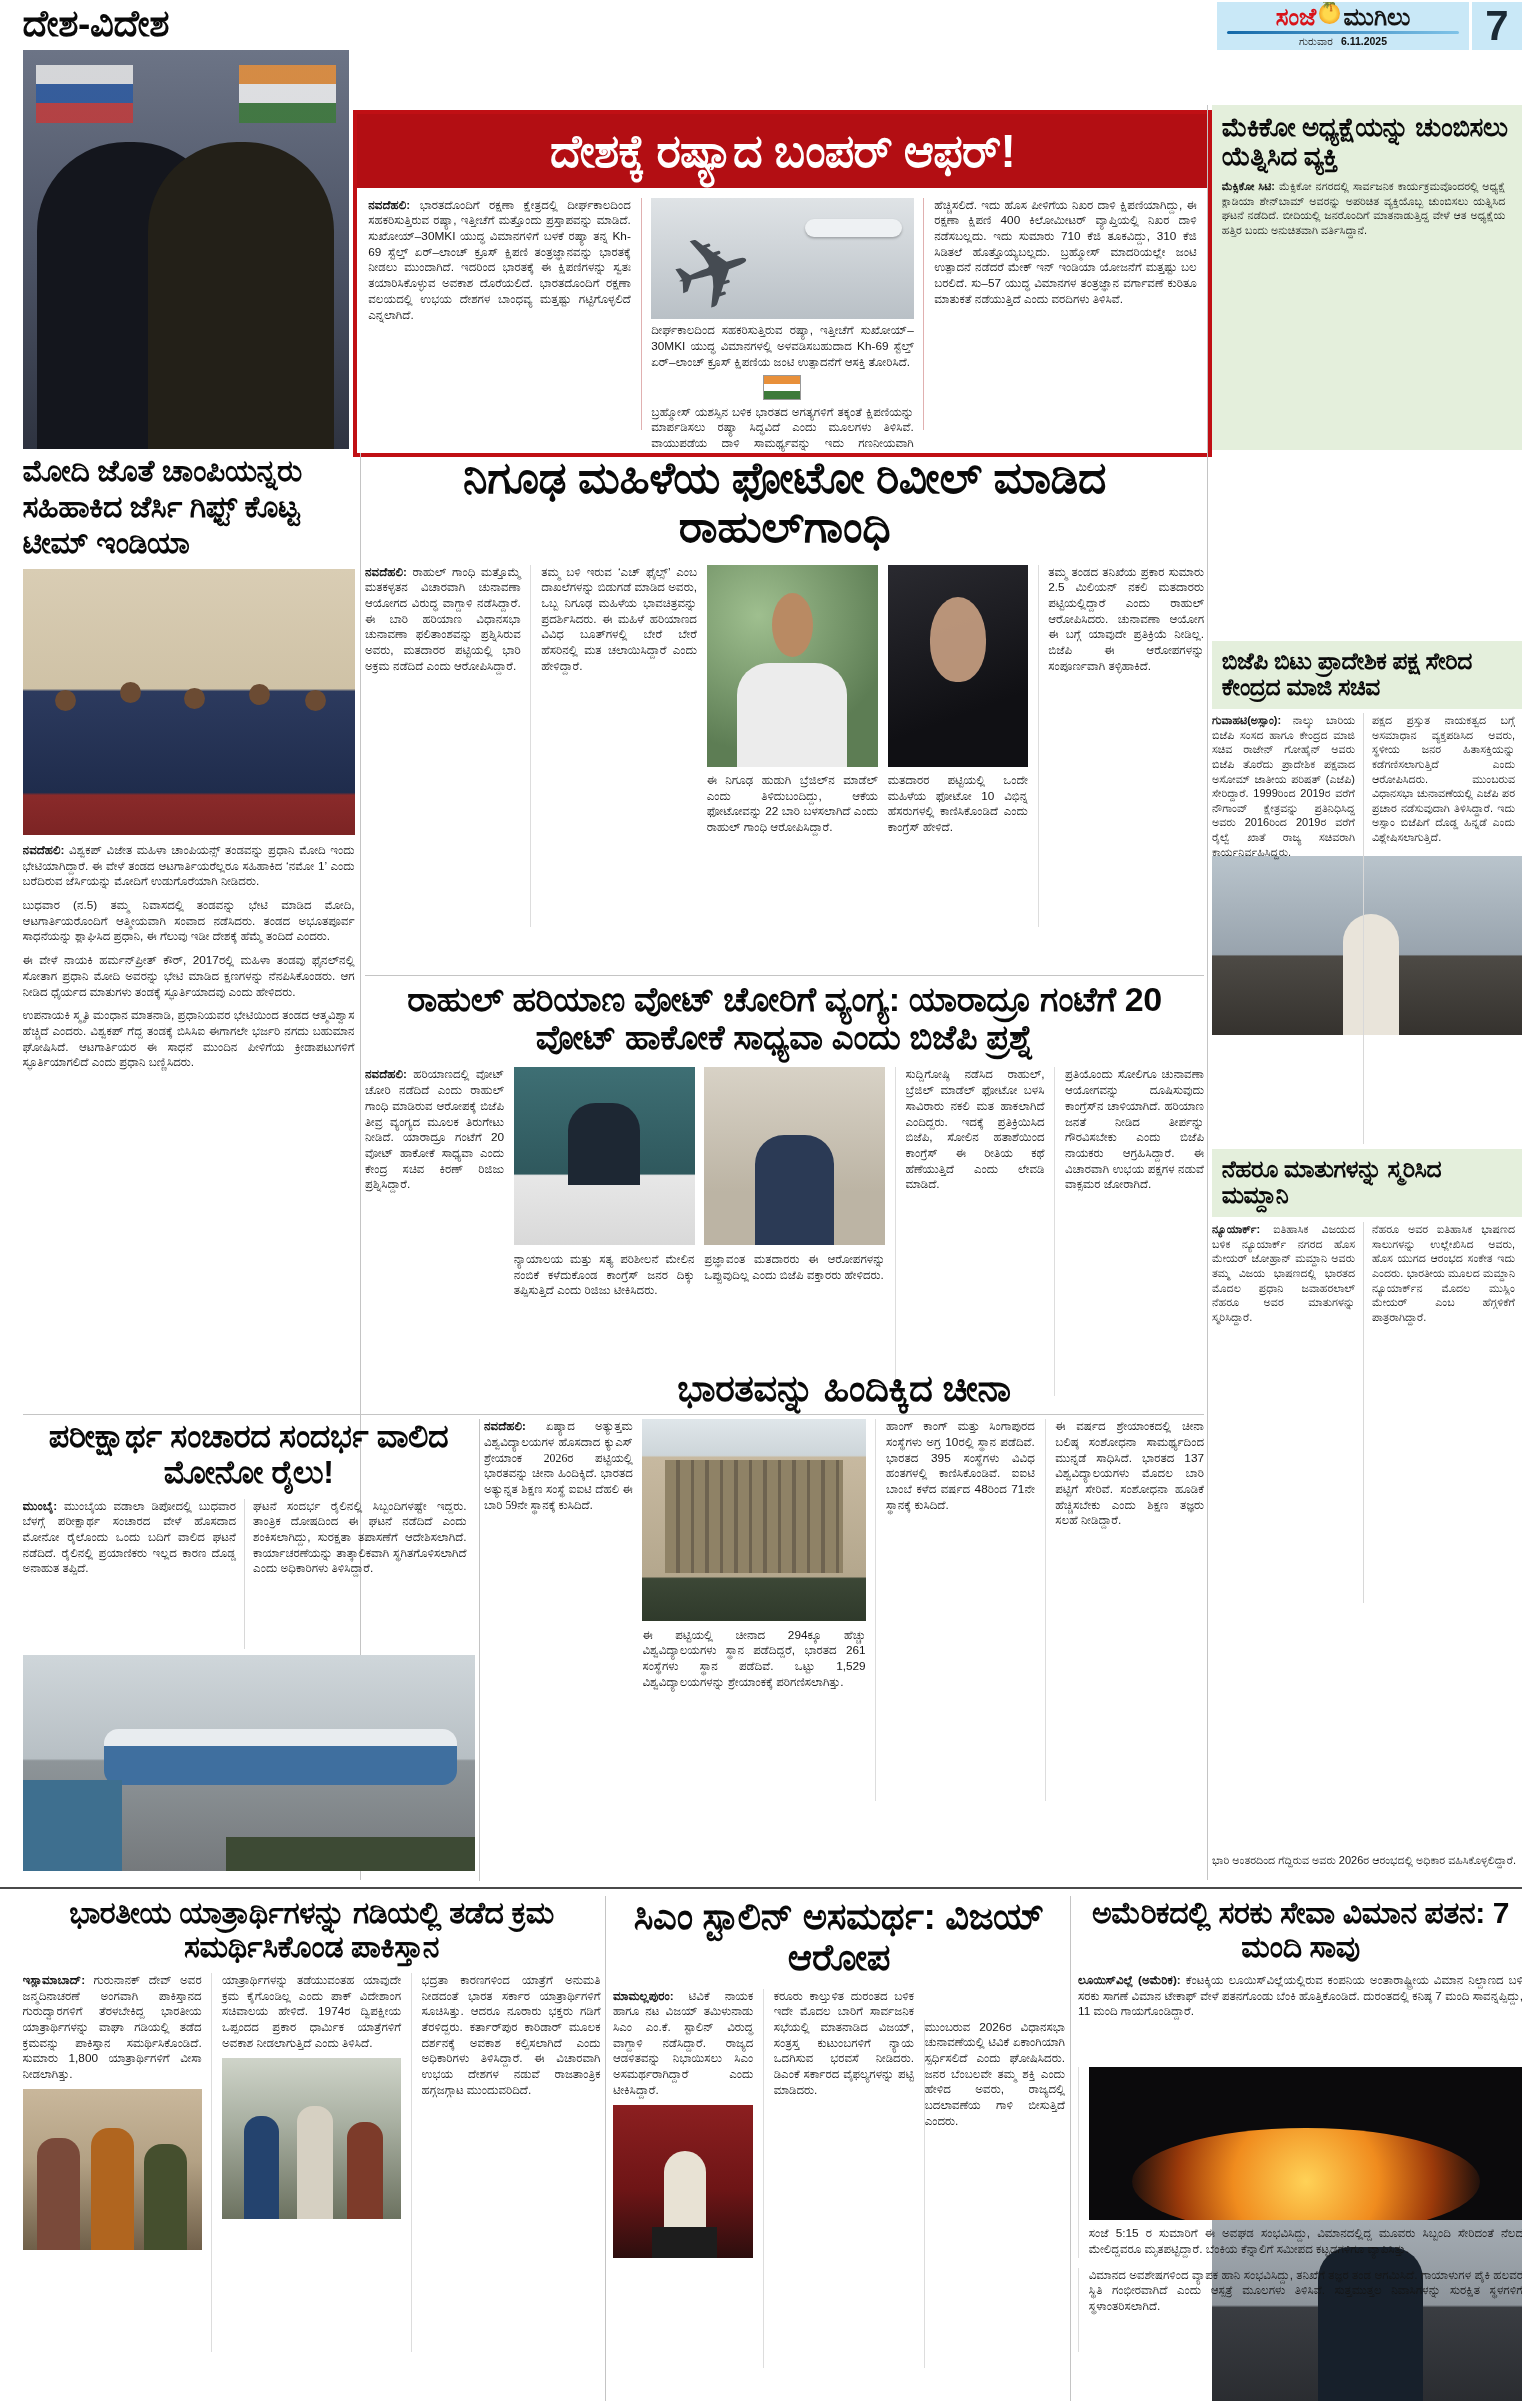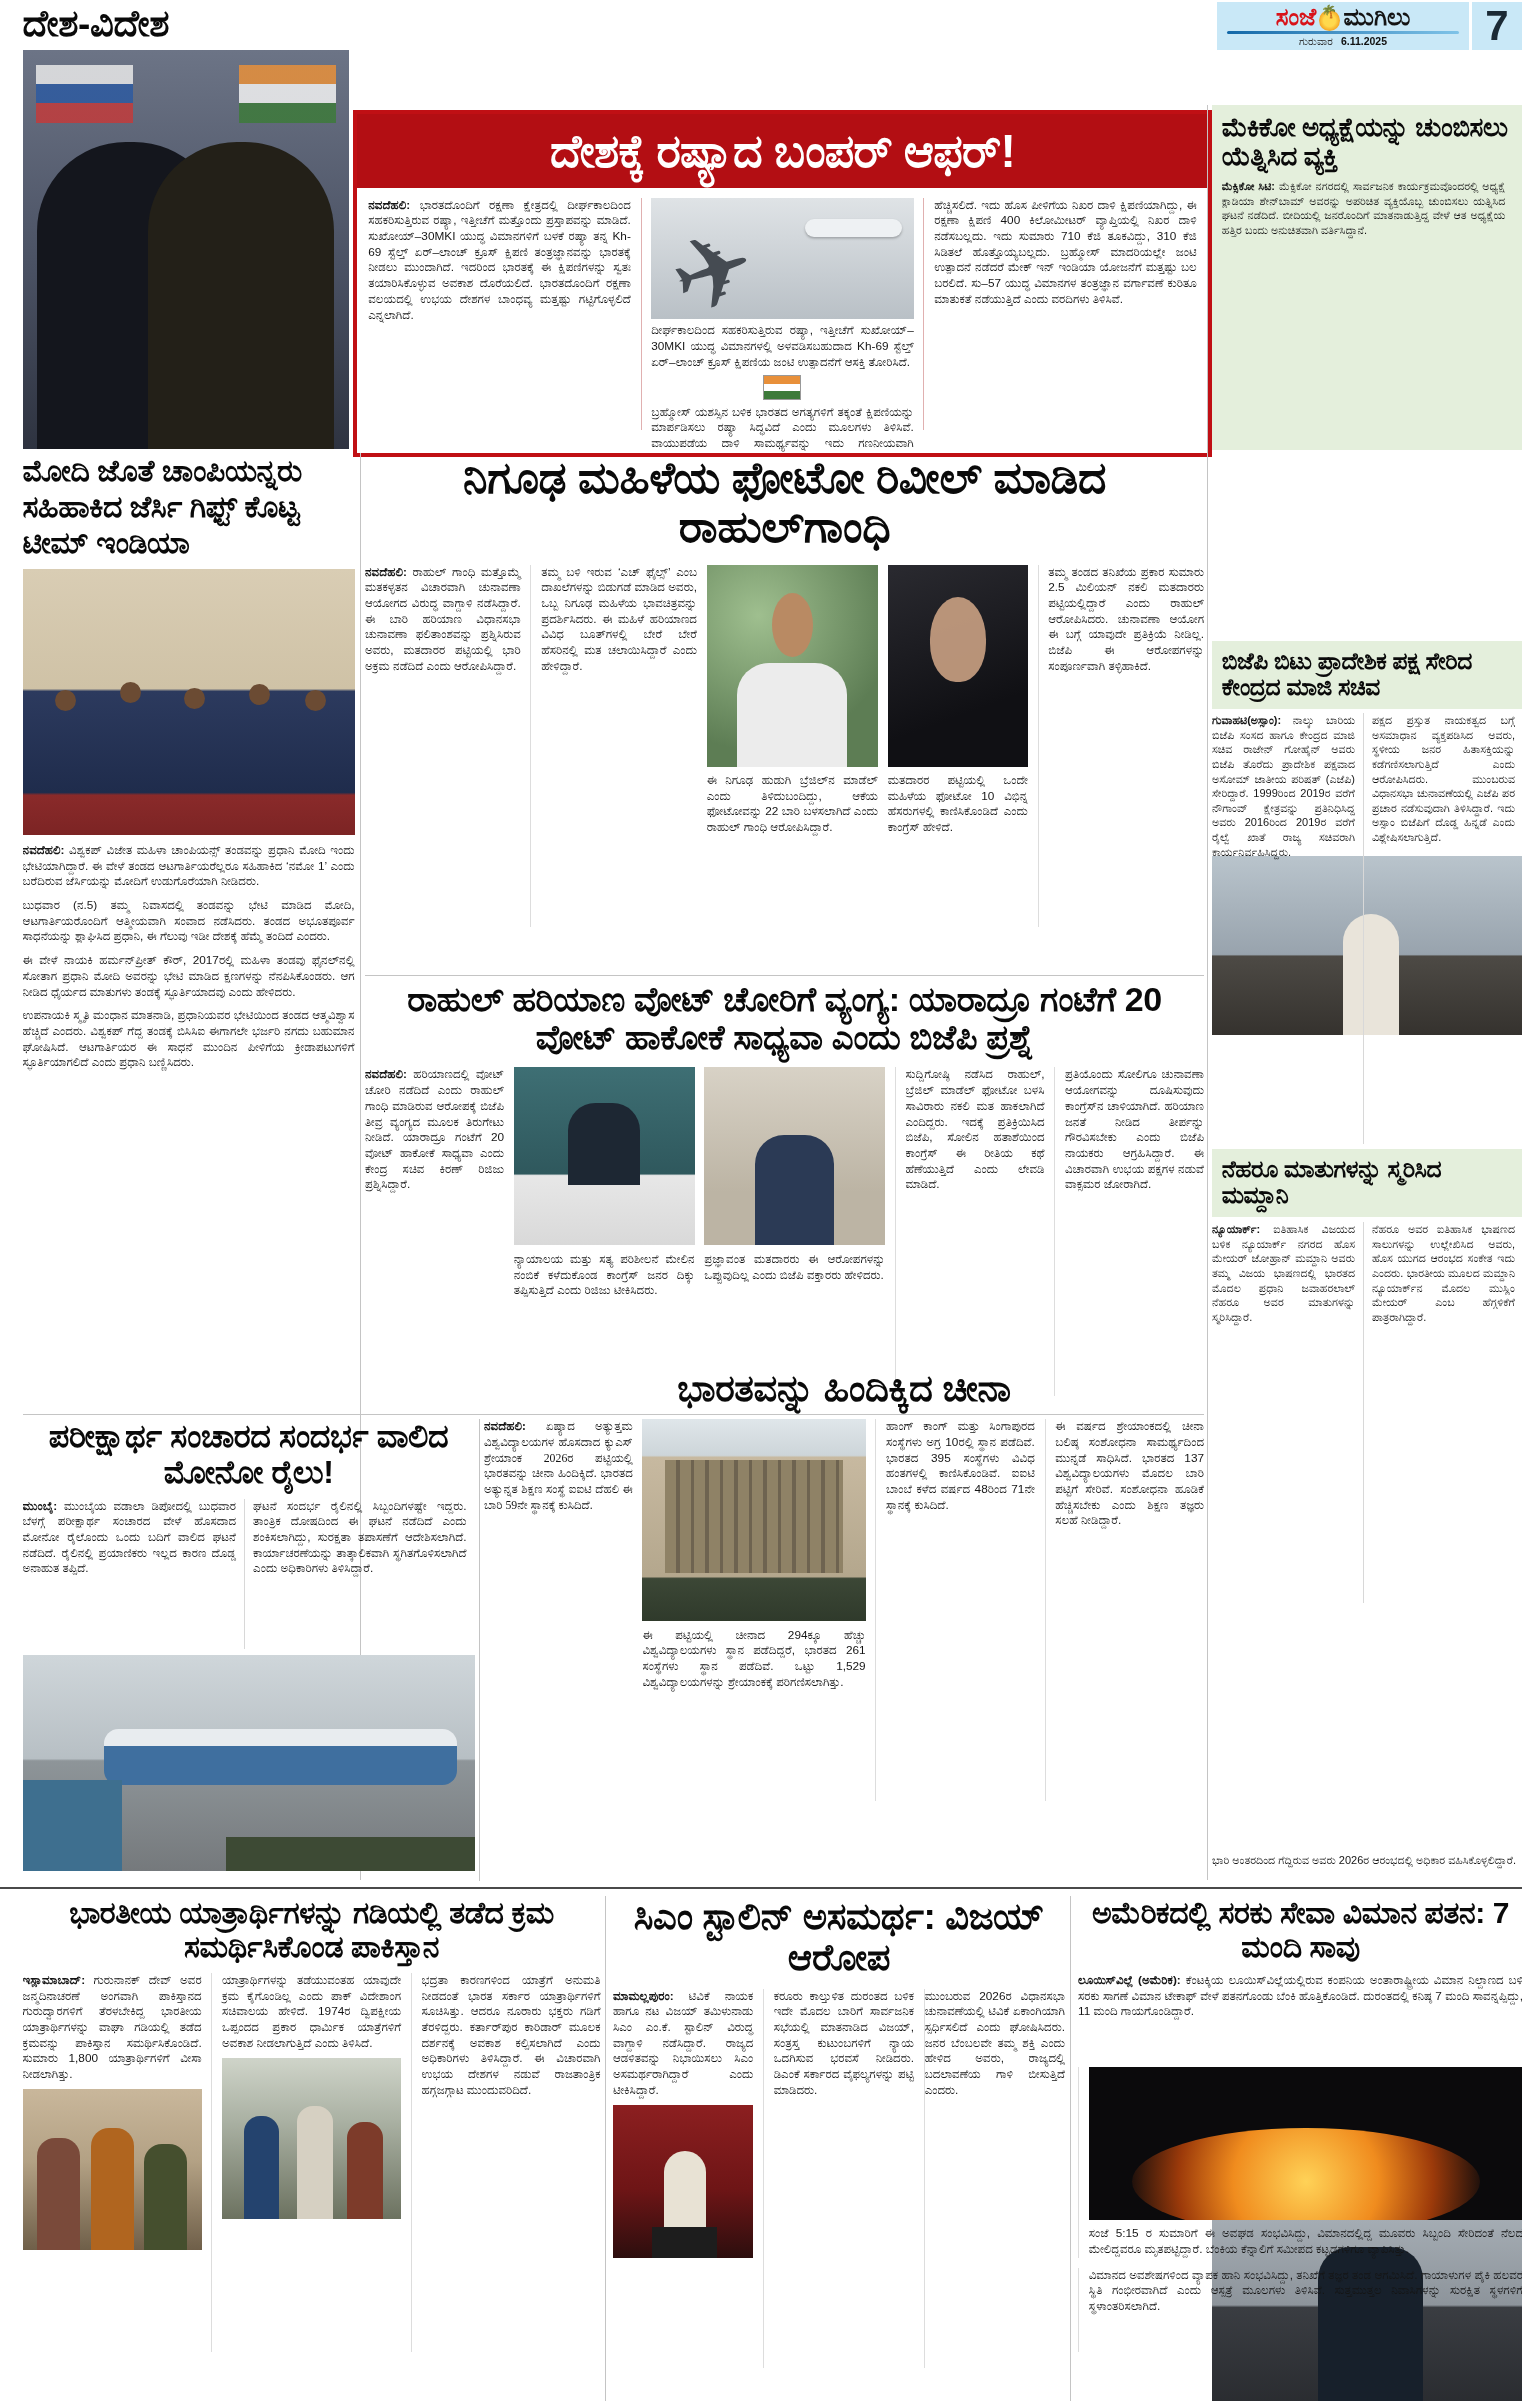--- a/index.html
+++ b/index.html
@@ -11,21 +11,21 @@
   .body-t{font-size:11.8px;line-height:1.33;text-align:justify;color:#151515;}
   .dl{font-weight:bold;}
   .cols{display:flex;height:100%;gap:0;}
   .col{flex:1;padding:0 8px;}
   .col:first-child{padding-left:0;}
   .col + .col{border-left:0.8px solid #d8d8d8;}
   .divider{position:absolute;background:#c4c4c4;}
   .greenbox{background:#e4efdc;}
   
   .mast{background:#c9e8f7;display:flex;flex-direction:column;align-items:center;justify-content:flex-start;}
-  .mast-line{display:flex;align-items:flex-end;gap:3.2px;margin-top:1.6px;}
+  .mast-line{display:flex;align-items:flex-start;gap:3.2px;margin-top:1.6px;}
   .brand-red{color:#d81219;font-weight:900;font-size:24px;}
   .brand-black{color:#141414;font-weight:900;font-size:24px;}
   .mast-rule{width:92%;height:3.2px;background:linear-gradient(90deg,#1368a8,#7fc3e8);border-radius:1.6px;}
   .mast-day{font-size:10.5px;color:#222;margin-top:0.8px;}
   .mast-date{font-size:10.5px;font-weight:bold;color:#111;}
   .pagebox{background:#c9e8f7;display:flex;align-items:center;justify-content:center;
            font-size:42px;font-weight:bold;color:#1b2a35;}
   
   .red-article{border:4px solid #c00f14;}
   .red-banner{background:#b30e13;color:#ffffff;text-align:center;font-weight:900;
@@ -326,21 +326,21 @@
         <div class="body-t">
           <b class="dl">ಮಾಮಲ್ಲಪುರಂ:</b>
           <span>ಟಿವಿಕೆ ನಾಯಕ ಹಾಗೂ ನಟ ವಿಜಯ್ ತಮಿಳುನಾಡು ಸಿಎಂ ಎಂ.ಕೆ. ಸ್ಟಾಲಿನ್ ವಿರುದ್ಧ ವಾಗ್ದಾಳಿ ನಡೆಸಿದ್ದಾರೆ. ರಾಜ್ಯದ ಆಡಳಿತವನ್ನು ನಿಭಾಯಿಸಲು ಸಿಎಂ ಅಸಮರ್ಥರಾಗಿದ್ದಾರೆ ಎಂದು ಟೀಕಿಸಿದ್ದಾರೆ.</span>
         </div>
         <div class="photo p-vijay" style="width:100%;height:153px;margin-top:6.5px;">
           <div class="man"></div>
           <div class="podium"></div>
         </div>
       </div>
       <div class="body-t" style="flex:1;border-left:0.8px solid #ddd;padding-left:9.7px;">ಕರೂರು ಕಾಲ್ತುಳಿತ ದುರಂತದ ಬಳಿಕ ಇದೇ ಮೊದಲ ಬಾರಿಗೆ ಸಾರ್ವಜನಿಕ ಸಭೆಯಲ್ಲಿ ಮಾತನಾಡಿದ ವಿಜಯ್, ಸಂತ್ರಸ್ತ ಕುಟುಂಬಗಳಿಗೆ ನ್ಯಾಯ ಒದಗಿಸುವ ಭರವಸೆ ನೀಡಿದರು. ಡಿಎಂಕೆ ಸರ್ಕಾರದ ವೈಫಲ್ಯಗಳನ್ನು ಪಟ್ಟಿ ಮಾಡಿದರು.</div>
-      <div class="body-t" style="flex:1;border-left:0.8px solid #ddd;padding-left:0;">ಮುಂಬರುವ 2026ರ ವಿಧಾನಸಭಾ ಚುನಾವಣೆಯಲ್ಲಿ ಟಿವಿಕೆ ಏಕಾಂಗಿಯಾಗಿ ಸ್ಪರ್ಧಿಸಲಿದೆ ಎಂದು ಘೋಷಿಸಿದರು. ಜನರ ಬೆಂಬಲವೇ ತಮ್ಮ ಶಕ್ತಿ ಎಂದು ಹೇಳಿದ ಅವರು, ರಾಜ್ಯದಲ್ಲಿ ಬದಲಾವಣೆಯ ಗಾಳಿ ಬೀಸುತ್ತಿದೆ ಎಂದರು.</div>
+      <div class="body-t" style="flex:1;border-left:0.8px solid #ddd;padding-left:0;margin-top:31px;">ಮುಂಬರುವ 2026ರ ವಿಧಾನಸಭಾ ಚುನಾವಣೆಯಲ್ಲಿ ಟಿವಿಕೆ ಏಕಾಂಗಿಯಾಗಿ ಸ್ಪರ್ಧಿಸಲಿದೆ ಎಂದು ಘೋಷಿಸಿದರು. ಜನರ ಬೆಂಬಲವೇ ತಮ್ಮ ಶಕ್ತಿ ಎಂದು ಹೇಳಿದ ಅವರು, ರಾಜ್ಯದಲ್ಲಿ ಬದಲಾವಣೆಯ ಗಾಳಿ ಬೀಸುತ್ತಿದೆ ಎಂದರು.</div>
     </div>
   </div>
 
   <div class="divider" style="left:1070px;top:1896px;width:0.8px;height:505px;"></div>
 
   <div class="region" style="left:1078px;top:1896px;width:445px;height:505px;">
     <div class="hl" style="font-size:30px;text-align:center;">ಅಮೆರಿಕದಲ್ಲಿ ಸರಕು ಸೇವಾ ವಿಮಾನ ಪತನ: 7 ಮಂದಿ ಸಾವು</div>
     <div style="display:flex;gap:9.7px;margin-top:9.7px;height:379px;flex-direction:column;">
       <div class="body-t" style="flex:1;">
         <b class="dl">ಲೂಯಿಸ್‌ವಿಲ್ಲೆ (ಅಮೆರಿಕ):</b>

